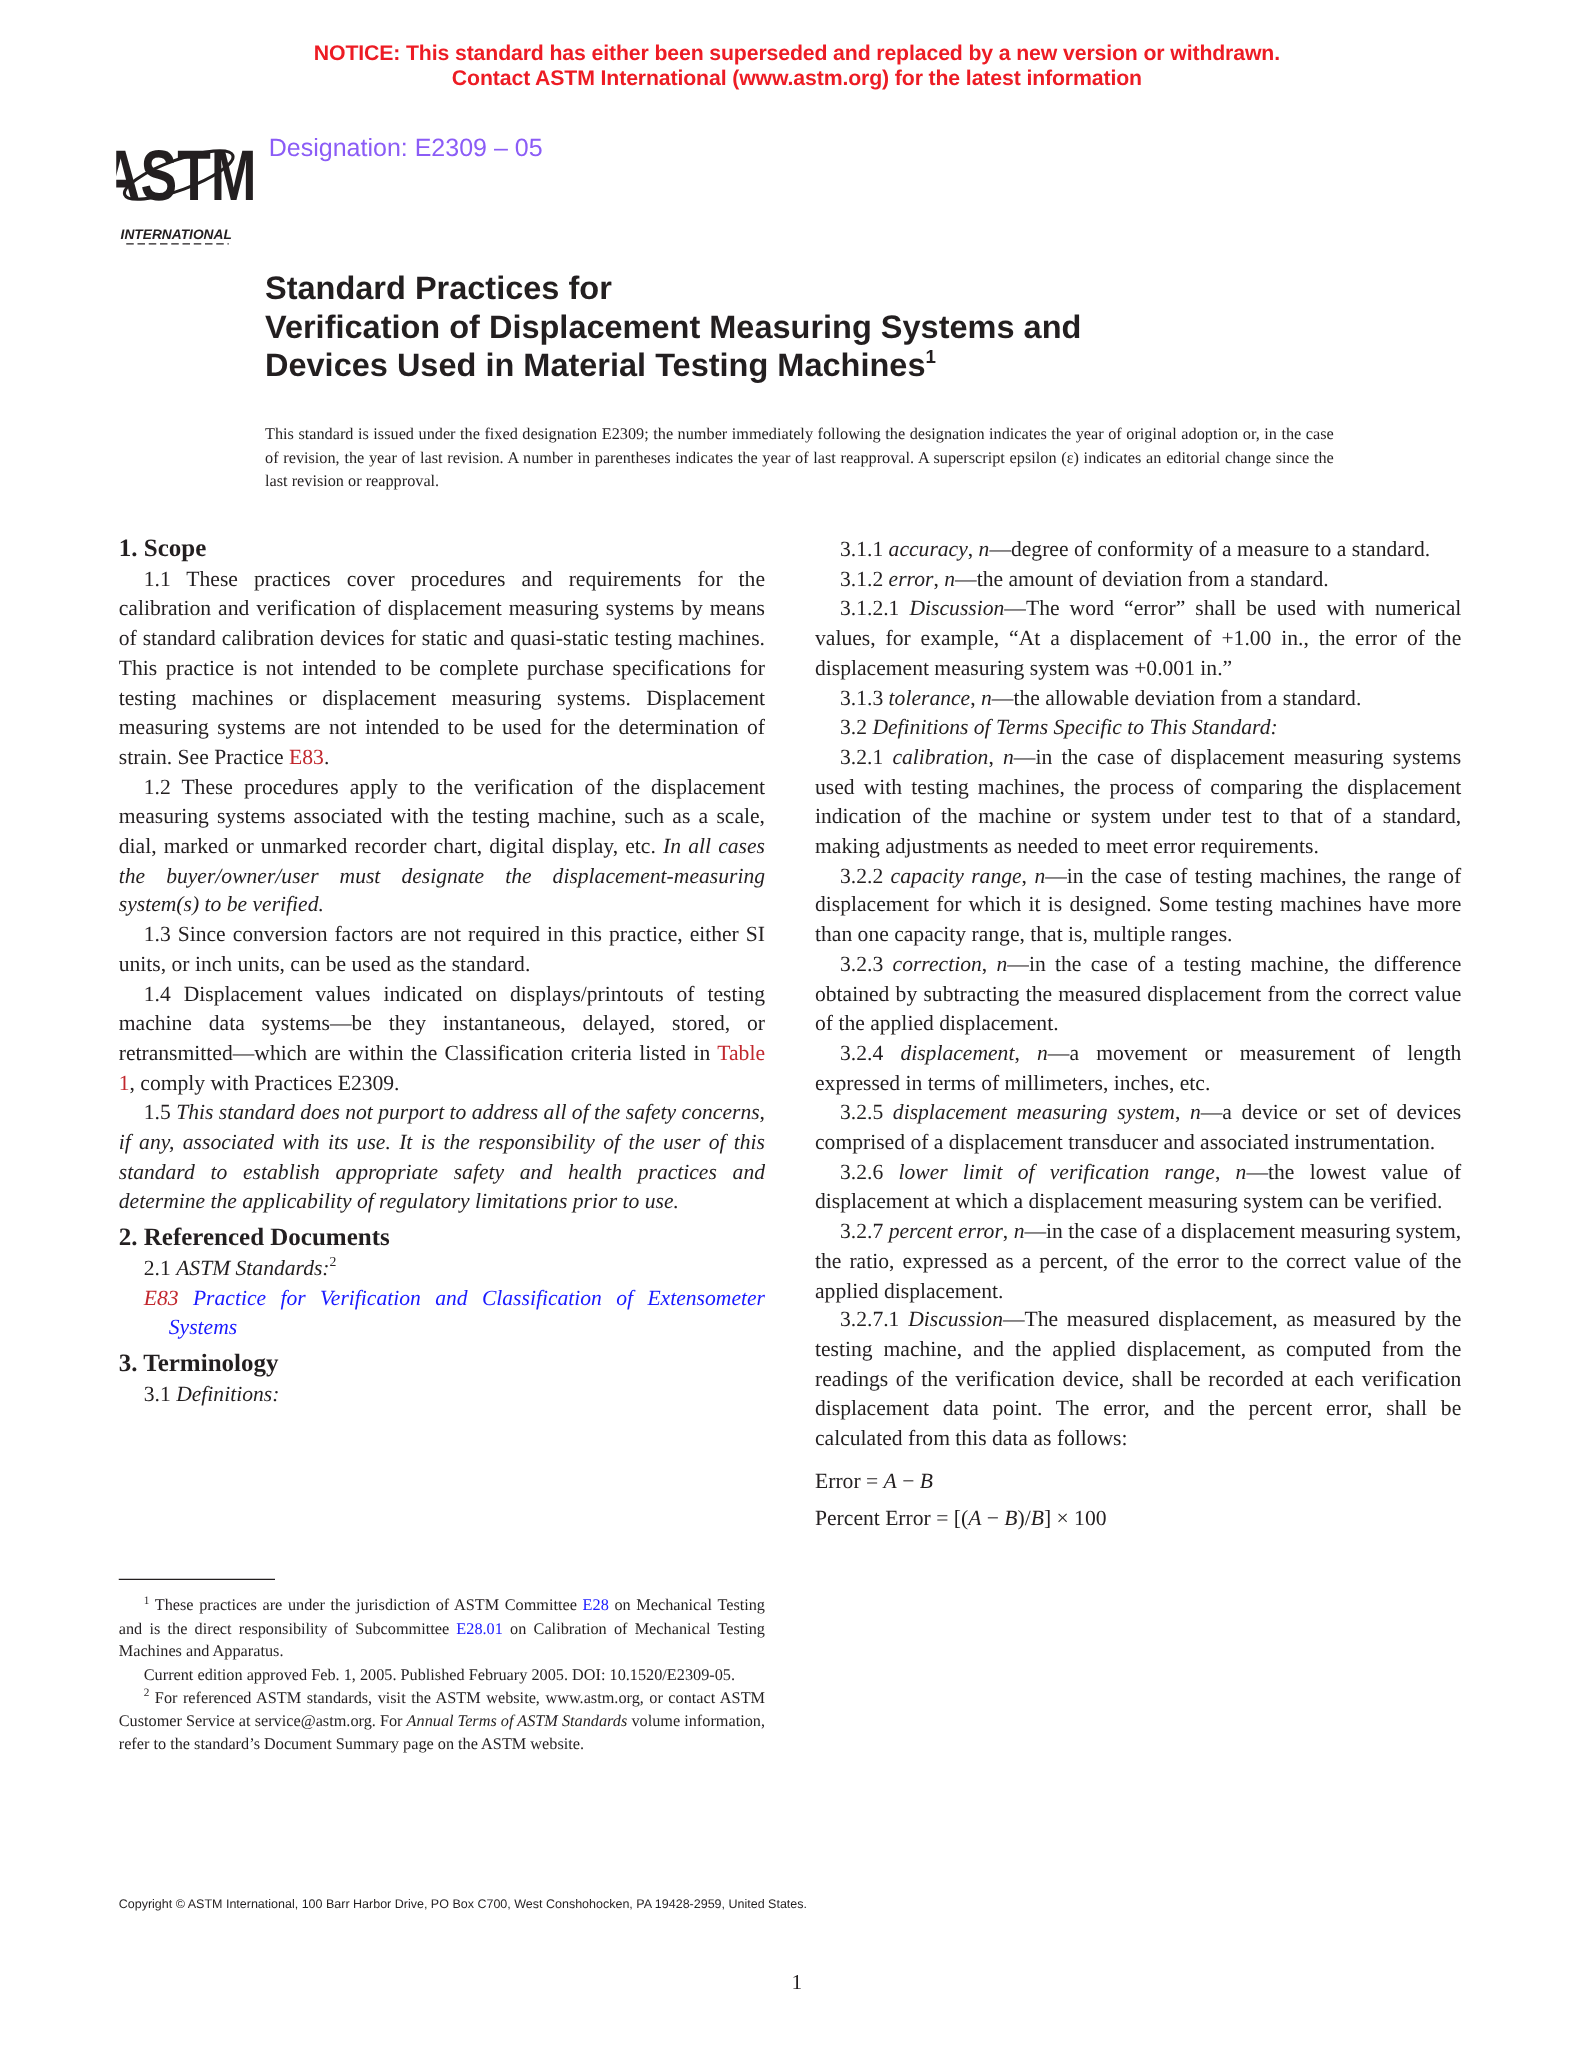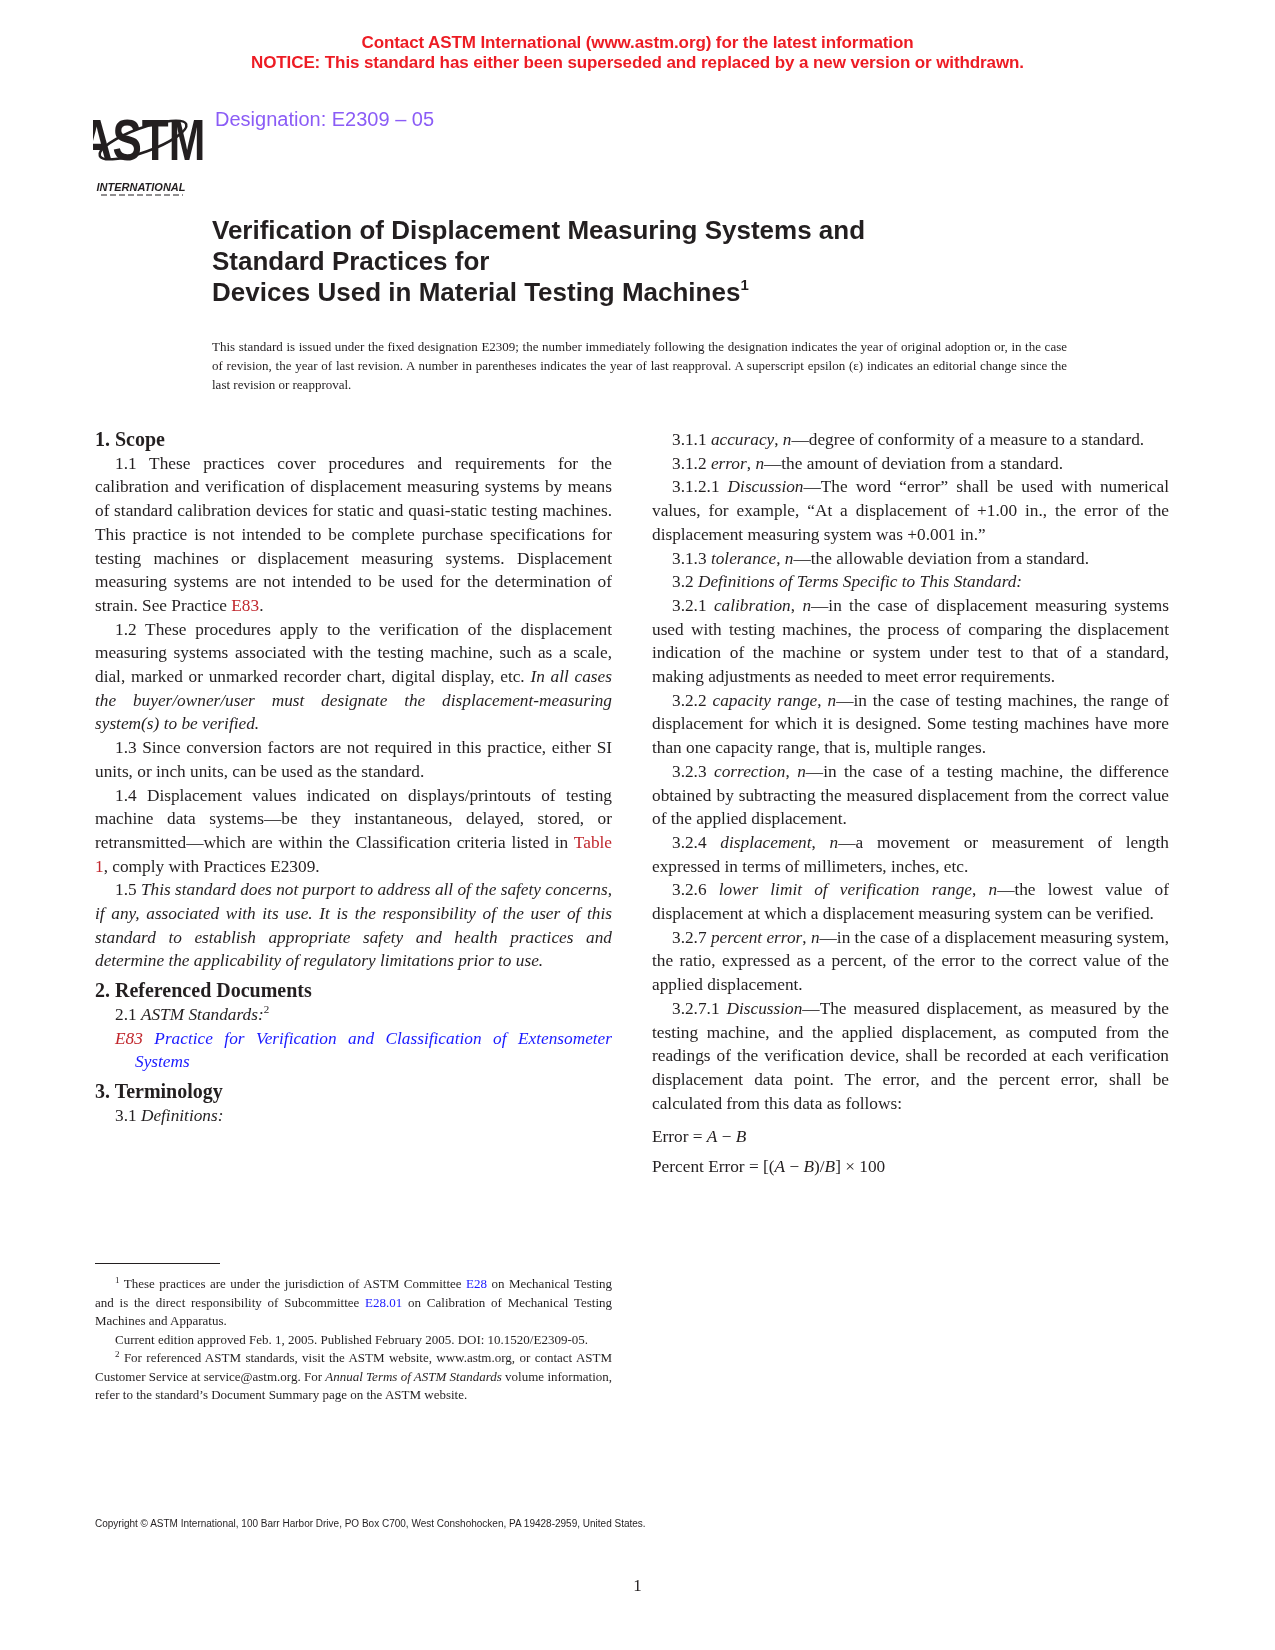--- a/index.html
+++ b/index.html
@@ -41,37 +41,37 @@
   .formula.f1 { margin-top: 10px; }
   .formula.f2 { margin-top: 6px; }
 
   .copyright { position: absolute; left: 95px; top: 1518px; font-size: 10px; color: #231f20; white-space: nowrap; }
   .page-num { position: absolute; left: 0; width: 1275px; top: 1576px; text-align: center; font-size: 17px; }
 </style>
 </head>
 <body>
 
 <div class="notice sans">
+  <div>NOTICE: This standard has either been superseded and replaced by a new version or withdrawn.</div>
   <div>Contact ASTM International (www.astm.org) for the latest information</div>
-  <div>NOTICE: This standard has either been superseded and replaced by a new version or withdrawn.</div>
 </div>
 
 <div class="logo">
   <svg width="110" height="100" viewBox="0 0 110 100">
     <ellipse cx="50" cy="42" rx="46" ry="12" fill="none" stroke="#231f20" stroke-width="2.5" transform="rotate(-20 50 42)"></ellipse>
     <text x="50" y="62" text-anchor="middle" font-family="Liberation Sans, sans-serif" font-weight="bold" font-size="44" fill="#231f20" transform="scale(1 1.3) translate(0 -14)">ASTM</text>
     <text x="48" y="93" text-anchor="middle" font-family="Liberation Sans, sans-serif" font-weight="bold" font-style="italic" font-size="11" fill="#231f20">INTERNATIONAL</text>
     <line x1="8" y1="97" x2="90" y2="97" stroke="#231f20" stroke-width="1" stroke-dasharray="6 3"></line>
   </svg>
 </div>
 <div class="designation sans">Designation: E2309 – 05</div>
 
 <div class="title-block sans">
+  <div>Standard Practices for</div>
   <div>Verification of Displacement Measuring Systems and</div>
-  <div>Standard Practices for</div>
   <div><span>Devices Used in Material Testing Machines</span><sup>1</sup></div>
 </div>
 
 <div class="issued serif">This standard is issued under the fixed designation E2309; the number immediately following the designation indicates the year of original adoption or, in the case of revision, the year of last revision. A number in parentheses indicates the year of last reapproval. A superscript epsilon (ε) indicates an editorial change since the last revision or reapproval.</div>
 
 <div class="col col-left serif">
   <p class="h">1.  Scope</p>
   <p class="p"><span>1.1 These practices cover procedures and requirements for the calibration and verification of displacement measuring systems by means of standard calibration devices for static and quasi-static testing machines. This practice is not intended to be complete purchase specifications for testing machines or displacement measuring systems. Displacement measuring systems are not intended to be used for the determination of strain. See Practice </span><span class="ref">E83</span><span>.</span></p>
   <p class="p"><span>1.2 These procedures apply to the verification of the displacement measuring systems associated with the testing machine, such as a scale, dial, marked or unmarked recorder chart, digital display, etc. </span><i>In all cases the buyer/owner/user must designate the displacement-measuring system(s) to be verified.</i></p>
   <p class="p">1.3 Since conversion factors are not required in this practice, either SI units, or inch units, can be used as the standard.</p>
@@ -96,20 +96,21 @@
 <div class="col col-right serif">
   <p class="p"><span>3.1.1 </span><i>accuracy</i><span>, </span><i>n</i><span>—degree of conformity of a measure to a standard.</span></p>
   <p class="p"><span>3.1.2 </span><i>error</i><span>, </span><i>n</i><span>—the amount of deviation from a standard.</span></p>
   <p class="p"><span>3.1.2.1 </span><i>Discussion</i><span>—The word “error” shall be used with numerical values, for example, “At a displacement of +1.00 in., the error of the displacement measuring system was +0.001 in.”</span></p>
   <p class="p"><span>3.1.3 </span><i>tolerance</i><span>, </span><i>n</i><span>—the allowable deviation from a standard.</span></p>
   <p class="p"><span>3.2 </span><i>Definitions of Terms Specific to This Standard:</i></p>
   <p class="p"><span>3.2.1 </span><i>calibration</i><span>, </span><i>n</i><span>—in the case of displacement measuring systems used with testing machines, the process of comparing the displacement indication of the machine or system under test to that of a standard, making adjustments as needed to meet error requirements.</span></p>
   <p class="p"><span>3.2.2 </span><i>capacity range</i><span>, </span><i>n</i><span>—in the case of testing machines, the range of displacement for which it is designed. Some testing machines have more than one capacity range, that is, multiple ranges.</span></p>
   <p class="p"><span>3.2.3 </span><i>correction</i><span>, </span><i>n</i><span>—in the case of a testing machine, the difference obtained by subtracting the measured displacement from the correct value of the applied displacement.</span></p>
   <p class="p"><span>3.2.4 </span><i>displacement</i><span>, </span><i>n</i><span>—a movement or measurement of length expressed in terms of millimeters, inches, etc.</span></p>
+  <p class="p"><span>3.2.5 </span><i>displacement measuring system</i><span>, </span><i>n</i><span>—a device or set of devices comprised of a displacement transducer and associated instrumentation.</span></p>
   <p class="p"><span>3.2.6 </span><i>lower limit of verification range</i><span>, </span><i>n</i><span>—the lowest value of displacement at which a displacement measuring system can be verified.</span></p>
   <p class="p"><span>3.2.7 </span><i>percent error</i><span>, </span><i>n</i><span>—in the case of a displacement measuring system, the ratio, expressed as a percent, of the error to the correct value of the applied displacement.</span></p>
   <p class="p"><span>3.2.7.1 </span><i>Discussion</i><span>—The measured displacement, as measured by the testing machine, and the applied displacement, as computed from the readings of the verification device, shall be recorded at each verification displacement data point. The error, and the percent error, shall be calculated from this data as follows:</span></p>
 
   <p class="formula f1"><span>Error = </span><i>A</i><span> − </span><i>B</i></p>
   <p class="formula f2"><span>Percent Error = [(</span><i>A</i><span> − </span><i>B</i><span>)/</span><i>B</i><span>] × 100</span></p>
 </div>
 
 <div class="copyright sans">Copyright © ASTM International, 100 Barr Harbor Drive, PO Box C700, West Conshohocken, PA 19428-2959, United States.</div>
 <div class="page-num serif">1</div>

